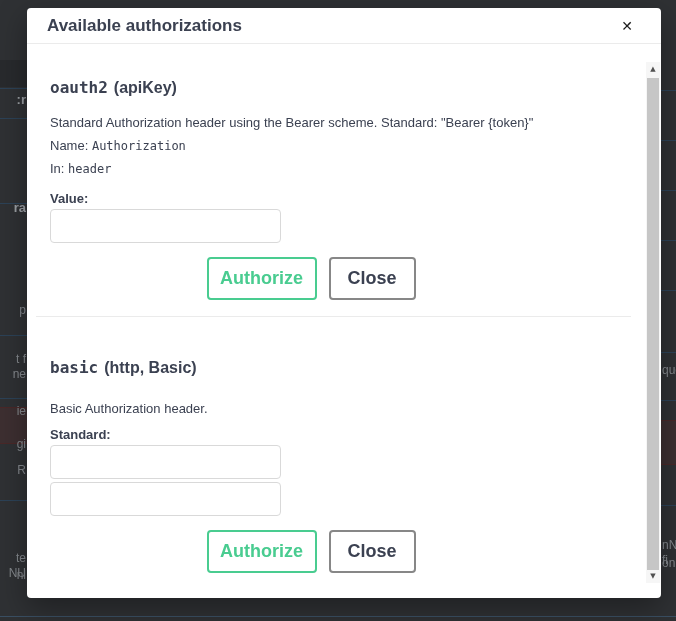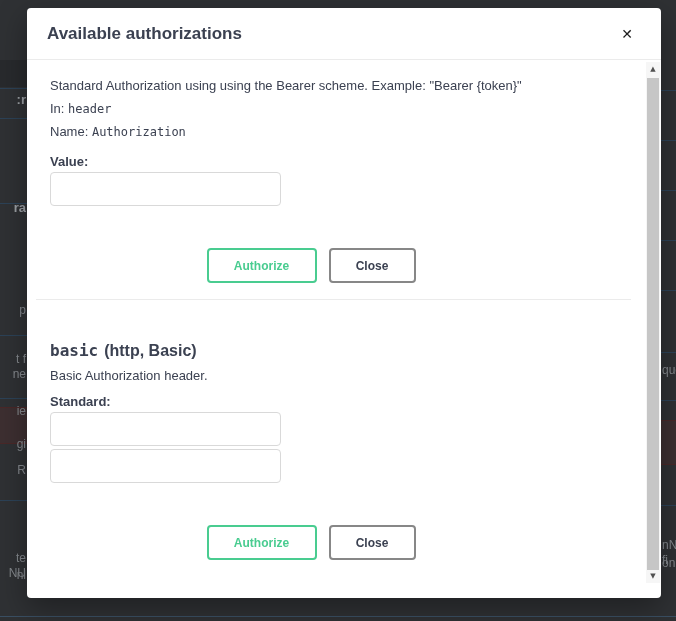--- a/index.html
+++ b/index.html
@@ -38,60 +38,60 @@
   .modal {
     position:absolute; left:27px; top:8px;
     width:634px; height:590px;
     background:#fff; border-radius:4px;
     box-shadow:0 10px 30px rgba(0,0,0,.35);
   }
   .modal-header {
     display:flex; align-items:center; justify-content:space-between;
     padding:13px 28px 12px 20px;
     border-bottom:1px solid #ebebeb;
-    height:52px;
+    height:36px;
   }
   .modal-title { font-size:17px; font-weight:bold; color:#3b4151; }
   .close-btn {
     background:none; border:none; cursor:pointer;
     font-size:14px; font-weight:bold; color:#1b1b1b; line-height:1;
     font-family:"DejaVu Sans", sans-serif;
   }
 
   .modal-body { padding:0 43px 0 23px; }
 
   .scheme-heading { margin-top:34px; font-size:16px; color:#3b4151; }
   .scheme-name {
     font-family:"DejaVu Sans Mono","Liberation Mono",monospace;
     font-weight:bold; margin-right:6px;
   }
   .scheme-type { font-weight:bold; }
 
   .desc { margin-top:18px; font-size:13px; line-height:16px; color:#3b4151; }
-  .desc-2 { margin-top:8px; }
+  .desc-2 { margin-top:24px; }
   .meta-row { margin-top:7px; font-size:13px; line-height:16px; }
   .meta-row code {
     font-family:"DejaVu Sans Mono","Liberation Mono",monospace;
     font-size:12px; color:#3b4151;
   }
   .field-label { display:block; margin-top:14px; font-size:13px; font-weight:bold; }
   .field-label-tight { margin-top:10px; }
   .text-input {
     display:block; margin-top:3px;
     width:231px; height:34px; padding:0 10px;
     border:1px solid #d9d9d9; border-radius:4px;
     font-size:14px; color:#3b4151; background:#fff; outline:none;
   }
   .btn-row {
     margin-top:14px; display:flex; justify-content:center;
     gap:12px; padding-right:46px;
   }
   .btn {
-    height:35px; border-radius:4px; background:#fff;
-    font-family:inherit; font-size:12px; font-weight:bold; cursor:pointer;margin-top:28px;
+    height:43px; border-radius:4px; background:#fff;
+    font-family:inherit; font-size:18px; font-weight:bold; cursor:pointer;
   }
   .btn-authorize { width:110px; border:2px solid #49cc90; color:#49cc90; }
   .btn-close    { width:87px;  border:2px solid #878787; color:#3b4151; }
 
   .divider { margin:16px -13px 0 -14px; border-top:1px solid #ebebeb; }
 
   
   .scrollbar {
     position:absolute; top:54px; right:1px; bottom:15px; width:14px;
     background:#f6f6f6;
@@ -162,28 +162,31 @@
 <div class="modal">
 
   <div class="modal-header">
     <h2 class="modal-title">Available authorizations</h2>
     <button class="close-btn">✕</button>
   </div>
 
   <div class="modal-body">
 
     <div class="auth-section">
-      <p class="desc">Standard Authorization using using the Bearer scheme. Example: "Bearer {token}"</p>
+      <h3 class="scheme-heading">
+        <span class="scheme-name">oauth2</span><span class="scheme-type">(apiKey)</span>
+      </h3>
+      <p class="desc">Standard Authorization header using the Bearer scheme. Standard: "Bearer {token}"</p>
+      <p class="meta-row">
+        <span>Name:</span>
+        <code>Authorization</code>
+      </p>
       <p class="meta-row">
         <span>In:</span>
         <code>header</code>
-      </p>
-      <p class="meta-row">
-        <span>Name:</span>
-        <code>Authorization</code>
       </p>
       <label class="field-label">Value:</label>
       <input class="text-input" type="text" value="" style="">
       <div class="btn-row">
         <button class="btn btn-authorize">Authorize</button>
         <button class="btn btn-close">Close</button>
       </div>
     </div>
 
     <div class="divider"></div>

